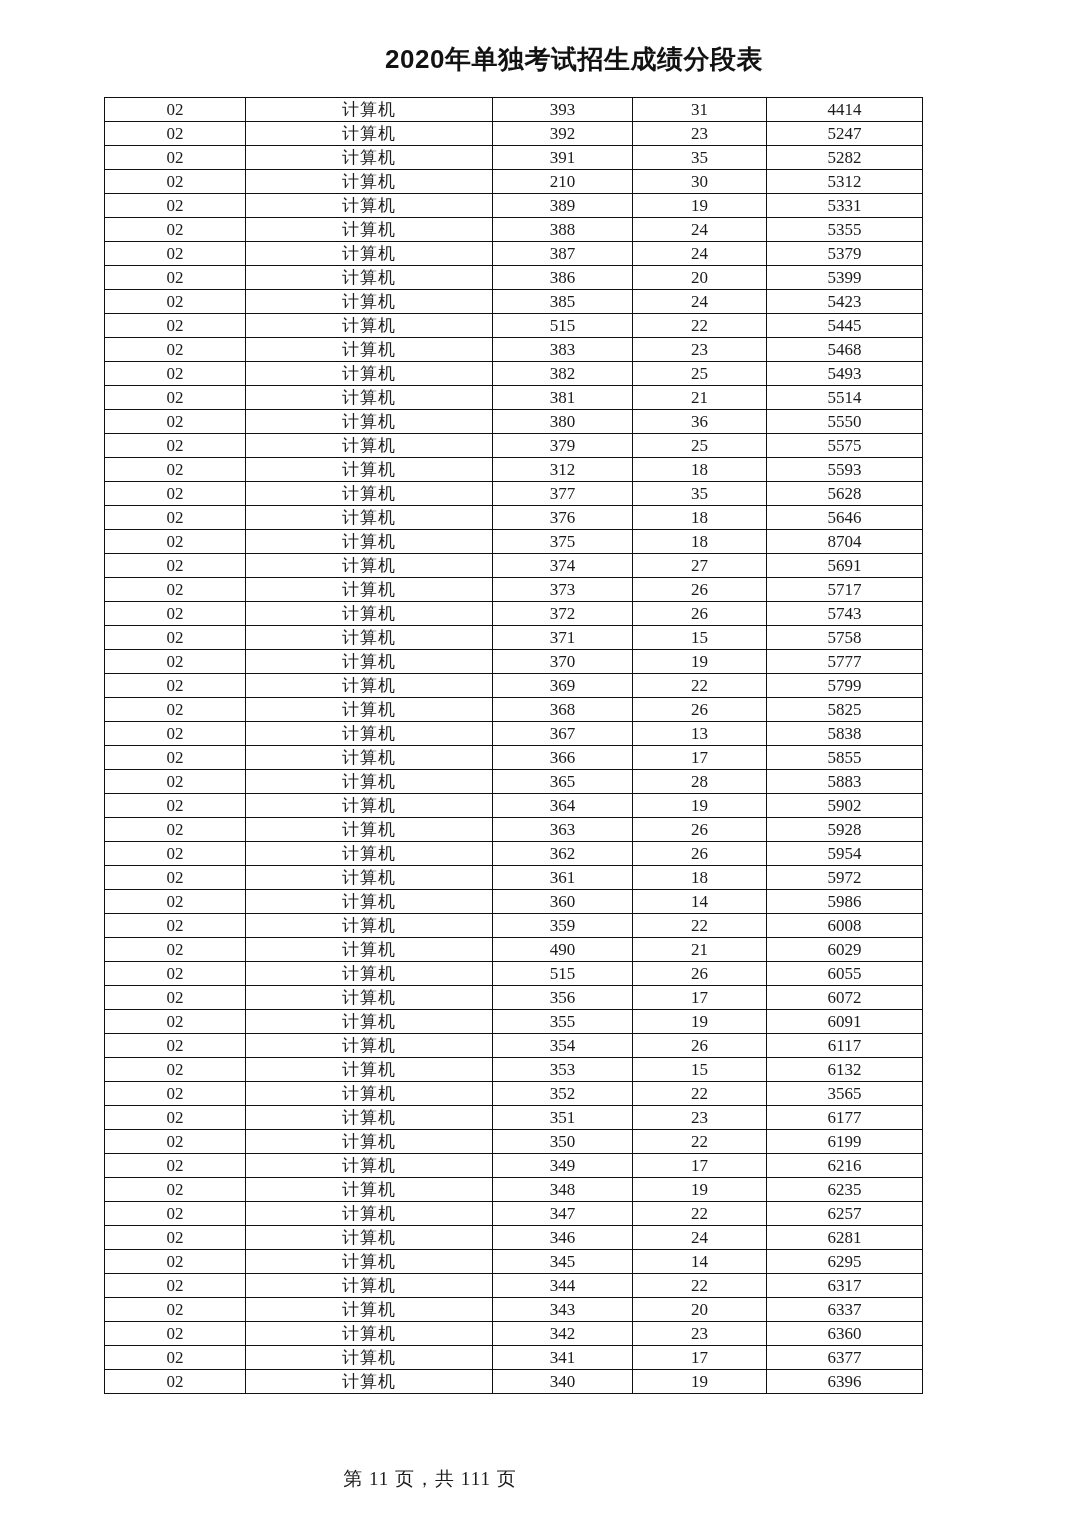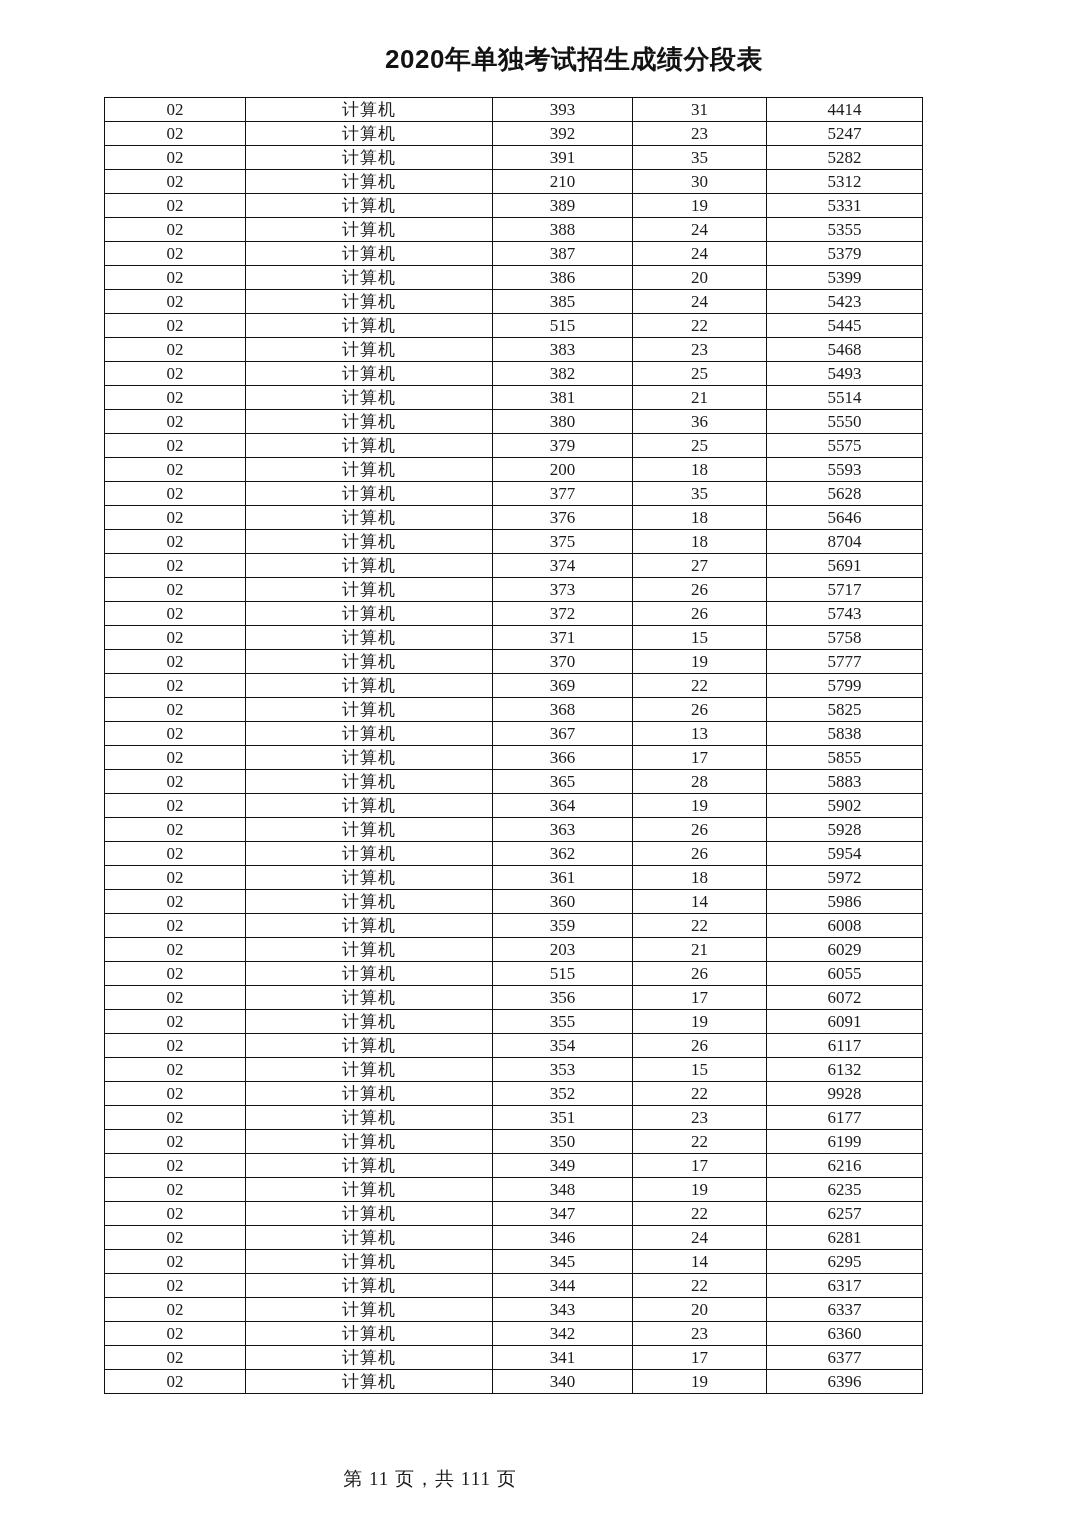--- a/index.html
+++ b/index.html
@@ -200,21 +200,21 @@
         <tr>
           <td class="cell-code">02</td>
           <td class="cell-subject">计算机</td>
           <td class="cell-score">379</td>
           <td class="cell-count">25</td>
           <td class="cell-cumulative">5575</td>
         </tr>
         <tr>
           <td class="cell-code">02</td>
           <td class="cell-subject">计算机</td>
-          <td class="cell-score">200</td>
+          <td class="cell-score">312</td>
           <td class="cell-count">18</td>
           <td class="cell-cumulative">5593</td>
         </tr>
         <tr>
           <td class="cell-code">02</td>
           <td class="cell-subject">计算机</td>
           <td class="cell-score">377</td>
           <td class="cell-count">35</td>
           <td class="cell-cumulative">5628</td>
         </tr>
@@ -340,21 +340,21 @@
         <tr>
           <td class="cell-code">02</td>
           <td class="cell-subject">计算机</td>
           <td class="cell-score">359</td>
           <td class="cell-count">22</td>
           <td class="cell-cumulative">6008</td>
         </tr>
         <tr>
           <td class="cell-code">02</td>
           <td class="cell-subject">计算机</td>
-          <td class="cell-score">203</td>
+          <td class="cell-score">490</td>
           <td class="cell-count">21</td>
           <td class="cell-cumulative">6029</td>
         </tr>
         <tr>
           <td class="cell-code">02</td>
           <td class="cell-subject">计算机</td>
           <td class="cell-score">515</td>
           <td class="cell-count">26</td>
           <td class="cell-cumulative">6055</td>
         </tr>
@@ -384,21 +384,21 @@
           <td class="cell-subject">计算机</td>
           <td class="cell-score">353</td>
           <td class="cell-count">15</td>
           <td class="cell-cumulative">6132</td>
         </tr>
         <tr>
           <td class="cell-code">02</td>
           <td class="cell-subject">计算机</td>
           <td class="cell-score">352</td>
           <td class="cell-count">22</td>
-          <td class="cell-cumulative">9928</td>
+          <td class="cell-cumulative">3565</td>
         </tr>
         <tr>
           <td class="cell-code">02</td>
           <td class="cell-subject">计算机</td>
           <td class="cell-score">351</td>
           <td class="cell-count">23</td>
           <td class="cell-cumulative">6177</td>
         </tr>
         <tr>
           <td class="cell-code">02</td>

